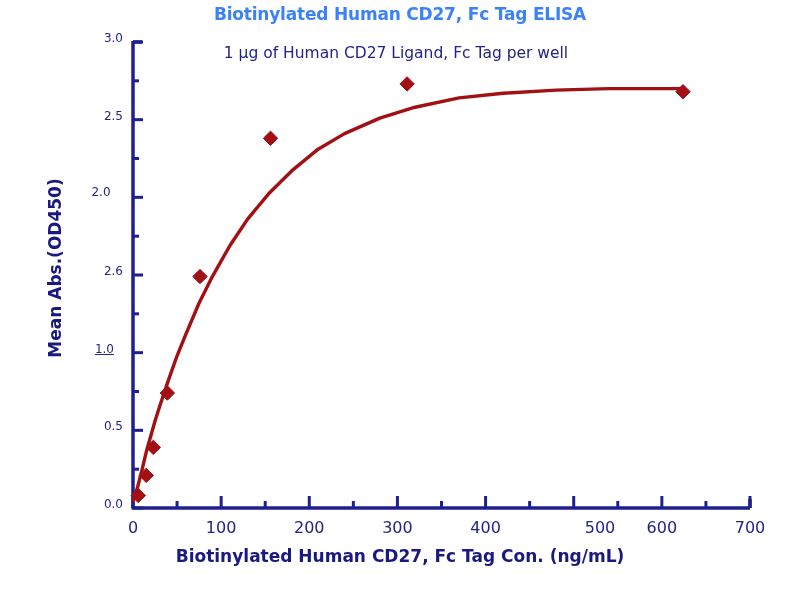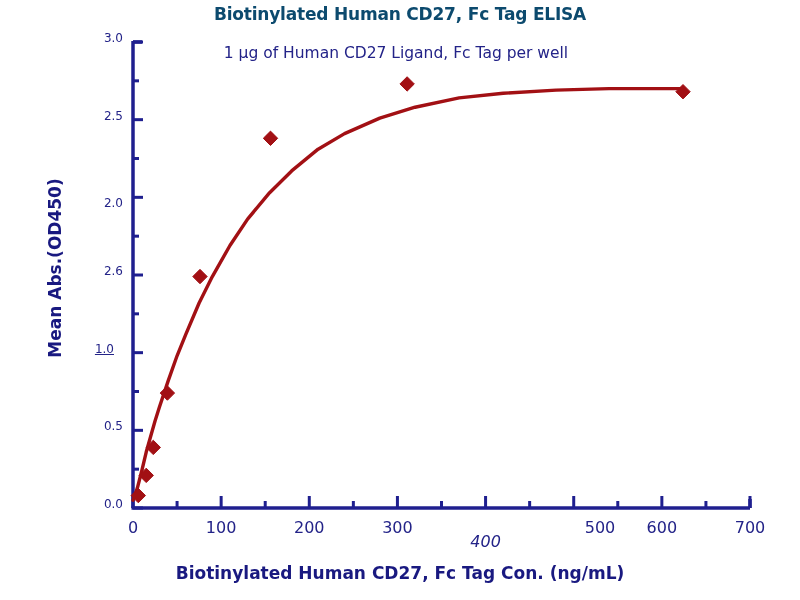--- a/index.html
+++ b/index.html
@@ -8,21 +8,21 @@
     background:#ffffff;
     font-family:"DejaVu Sans", sans-serif;
     overflow:hidden;
   }
   #root{position:relative;width:800px;height:600px;}
 
   .title{
     position:absolute;left:0;top:4px;width:800px;
     text-align:center;
     font-size:17px;font-weight:bold;
-    color:#0c4a6e;
+    color:#3b82f6;
     letter-spacing:-0.2px;
     font-family:"DejaVu Sans", sans-serif;
   }
   .subtitle{
     position:absolute;left:0;top:44px;width:792px;
     text-align:center;
     font-size:15.5px;font-weight:normal;
     color:#232388;
     font-family:"DejaVu Sans", sans-serif;
   }
@@ -31,21 +31,21 @@
     position:absolute;
     left:-110px;top:258px;
     width:330px;
     text-align:center;
     font-size:17px;font-weight:bold;color:#191980;
     transform:rotate(-90deg);
     transform-origin:center center;
     font-family:"DejaVu Sans", sans-serif;
   }
   .xlabel{
-    position:absolute;left:0;top:563px;width:800px;
+    position:absolute;left:0;top:546px;width:800px;
     text-align:center;
     font-size:17px;font-weight:bold;color:#191980;
     font-family:"DejaVu Sans", sans-serif;
   }
 
   .ytick-label{
     position:absolute;
     width:44px;text-align:right;
     font-size:12px;color:#232388;
     font-family:"DejaVu Sans", sans-serif;
@@ -118,28 +118,28 @@
         <polygon points="407.12,76.74 414.32,83.94 407.12,91.14 399.92,83.94" fill="#A21014" stroke="#A21014" stroke-width="1"></polygon>
         <polygon points="683.01,84.51 690.21,91.71 683.01,98.91 675.81,91.71" fill="#A21014" stroke="#A21014" stroke-width="1"></polygon>
       </g>
   </svg>
 
   <div id="ytick-labels">
       <div class="ytick-label" style="left: 79px; top: 497px;">0.0</div>
       <div class="ytick-label" style="left: 79px; top: 419.333px;">0.5</div>
       <div class="ytick-label" style="left: 70px; top: 341.667px; text-decoration: underline;">1.0</div>
       <div class="ytick-label" style="left: 79px; top: 264px;">2.6</div>
-      <div class="ytick-label" style="left: 79px; top: 196px;">2.0</div>
+      <div class="ytick-label" style="left: 79px; top: 185px; text-align: center;">2.0</div>
       <div class="ytick-label" style="left: 79px; top: 108.667px;">2.5</div>
       <div class="ytick-label" style="left: 79px; top: 31px;">3.0</div>
     </div>
   <div id="xtick-labels">
       <div class="xtick-label" style="left: 103px; top: 518px;">0</div>
       <div class="xtick-label" style="left: 191.143px; top: 518px;">100</div>
       <div class="xtick-label" style="left: 279.286px; top: 518px;">200</div>
       <div class="xtick-label" style="left: 367.429px; top: 518px;">300</div>
-      <div class="xtick-label" style="left: 455.571px; top: 532px; font-style: italic;">400</div>
+      <div class="xtick-label" style="left: 455.571px; top: 518px;">400</div>
       <div class="xtick-label" style="left: 570px; top: 518px;">500</div>
       <div class="xtick-label" style="left: 631.857px; top: 518px;">600</div>
       <div class="xtick-label" style="left: 720px; top: 518px;">700</div>
     </div>
 
 </div>
 
 </body></html>

